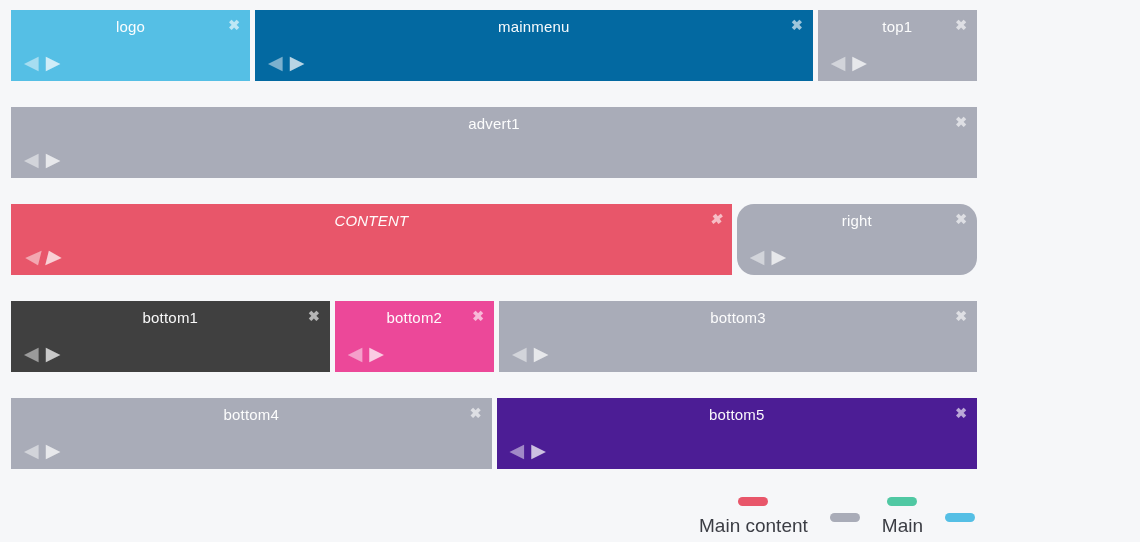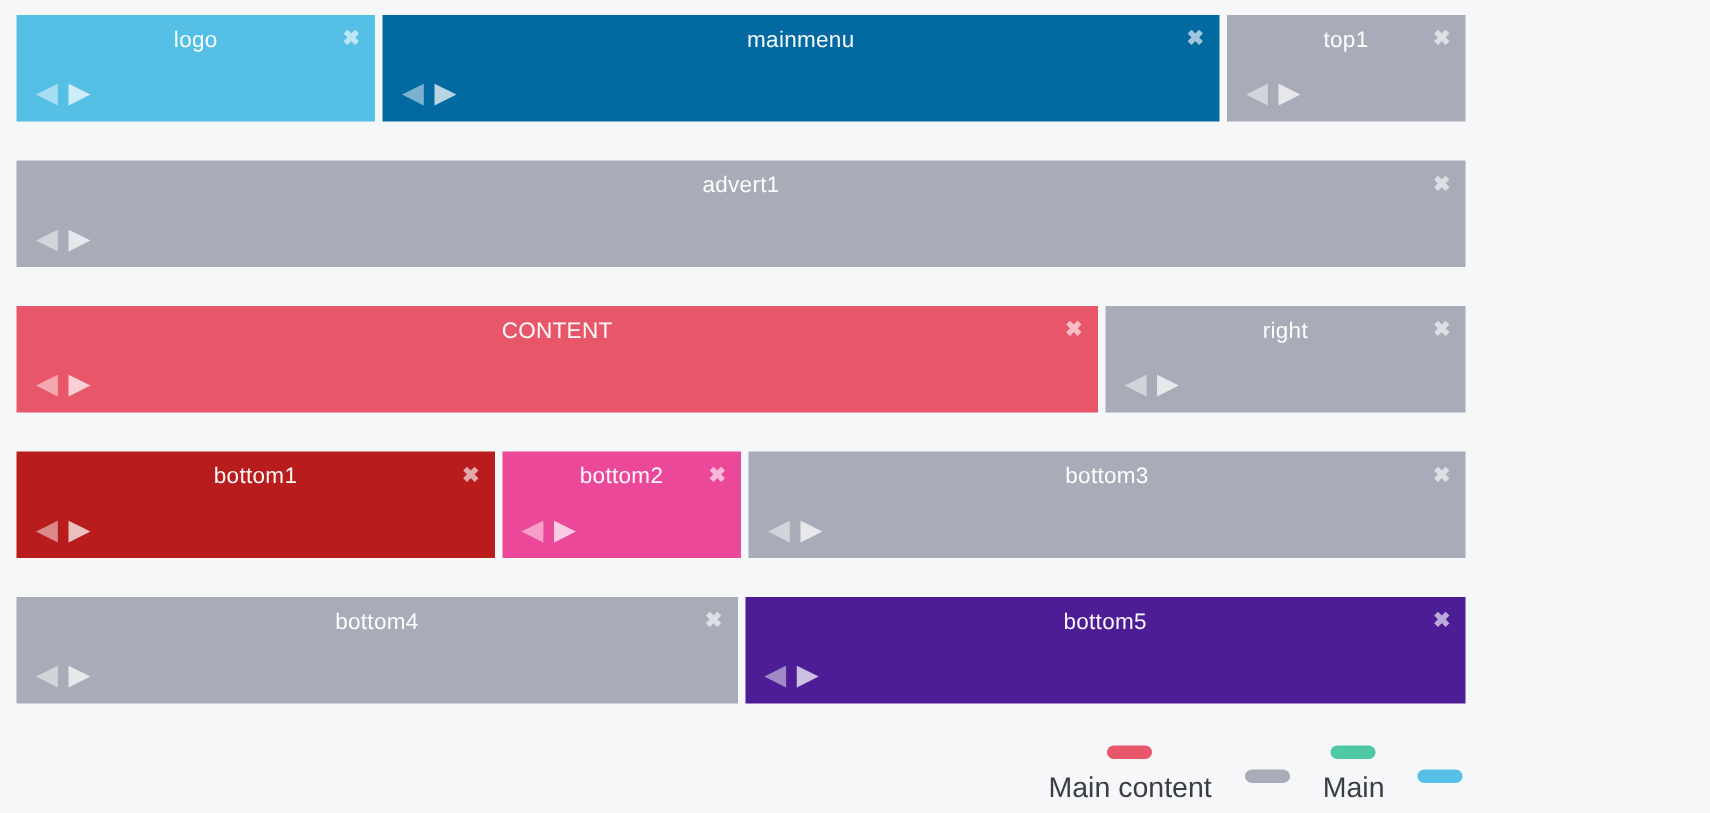--- a/index.html
+++ b/index.html
@@ -88,39 +88,39 @@
         <div class="block" style="flex: 12 1 0px; background: rgb(169, 172, 184);">
           <div class="block-label">advert1</div>
           <span class="close-icon">✖</span>
           <div class="arrows">
             <span class="arrow arrow-left">◀</span>
             <span class="arrow arrow-right">▶</span>
           </div>
         </div>
       </div>
       <div class="row">
-        <div class="block" style="flex: 9 1 0px; background: rgb(232, 86, 106);">
+        <div class="block" style="flex: 9 1 0px; background: rgb(232, 86, 106); font-style: italic;">
           <div class="block-label">CONTENT</div>
           <span class="close-icon">✖</span>
           <div class="arrows">
             <span class="arrow arrow-left">◀</span>
             <span class="arrow arrow-right">▶</span>
           </div>
         </div>
-        <div class="block" style="flex: 3 1 0px; background: rgb(169, 172, 184);">
+        <div class="block" style="flex: 3 1 0px; background: rgb(169, 172, 184); border-radius: 17px;">
           <div class="block-label">right</div>
           <span class="close-icon">✖</span>
           <div class="arrows">
             <span class="arrow arrow-left">◀</span>
             <span class="arrow arrow-right">▶</span>
           </div>
         </div>
       </div>
       <div class="row">
-        <div class="block" style="flex: 4 1 0px; background: #b91c1c;">
+        <div class="block" style="flex: 4 1 0px; background: #404040;">
           <div class="block-label">bottom1</div>
           <span class="close-icon">✖</span>
           <div class="arrows">
             <span class="arrow arrow-left">◀</span>
             <span class="arrow arrow-right">▶</span>
           </div>
         </div>
         <div class="block" style="flex: 2 1 0px; background: #ec4899;">
           <div class="block-label">bottom2</div>
           <span class="close-icon">✖</span>

